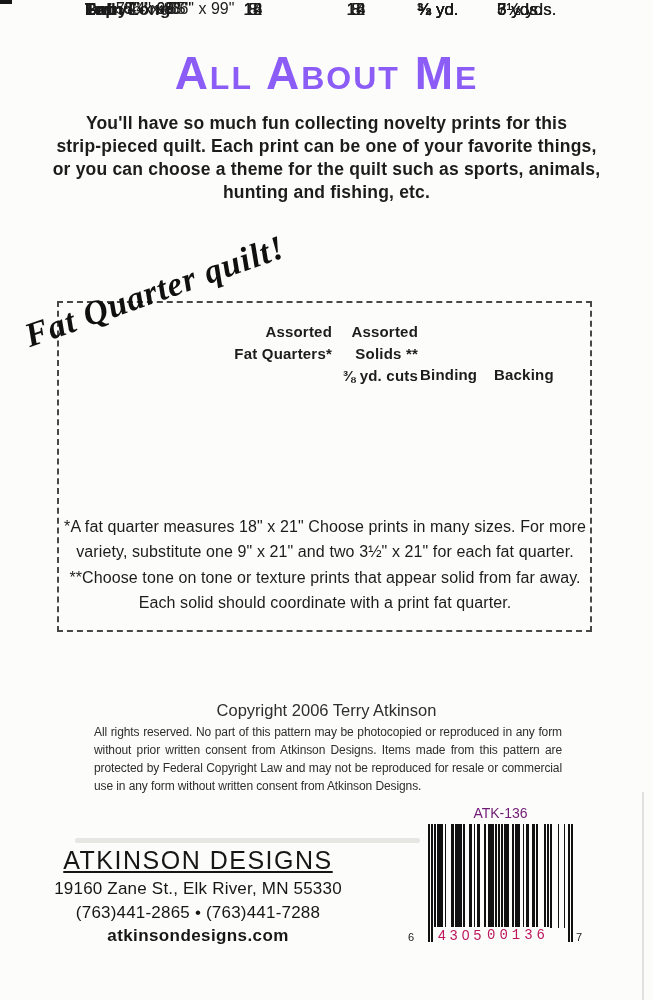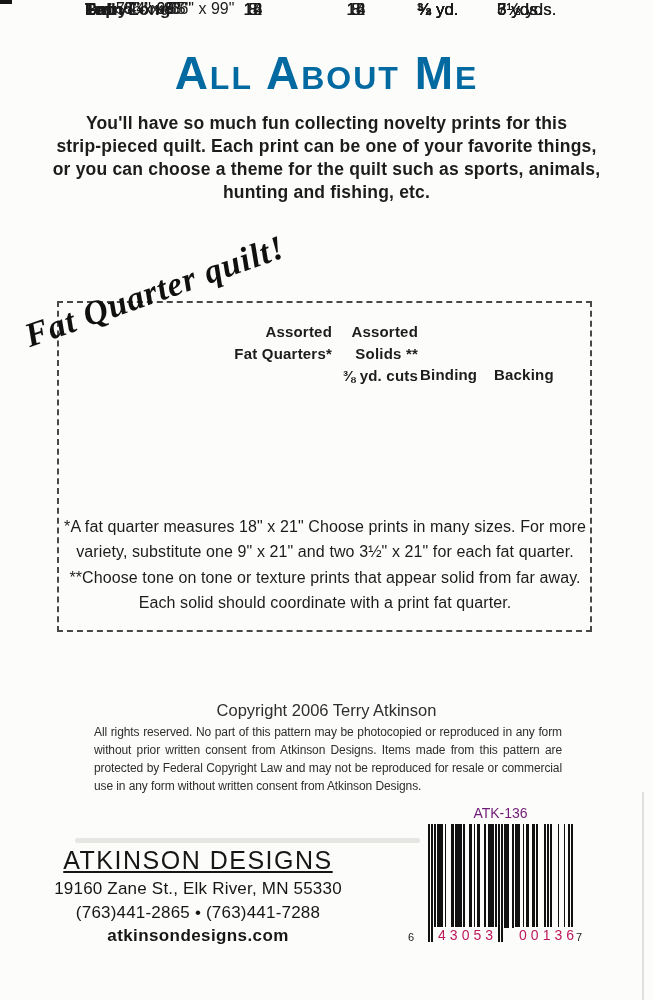--- a/index.html
+++ b/index.html
@@ -8,21 +8,21 @@
     background:#fcfcfa;overflow:hidden;color:#1c1c1c;
     font-family:"Liberation Sans","DejaVu Sans",sans-serif;
   }
   
   .corner-artifact{position:absolute;left:0;top:0;width:12px;height:4px;background:#161616;}
   .scan-streak{position:absolute;left:75px;top:838px;width:345px;height:5px;background:rgba(185,185,178,.32);border-radius:3px;}
   .scan-edge{position:absolute;left:642px;top:792px;width:2px;height:208px;background:rgba(190,190,186,.45);}
   
   .title{
     position:absolute;left:0;top:46px;width:653px;text-align:center;
-    font-weight:900;font-size:46px;letter-spacing:2px;font-variant:small-caps;color:#0369a1;
+    font-weight:900;font-size:46px;letter-spacing:2px;font-variant:small-caps;color:#8b5cf6;
   }
   .intro{position:absolute;left:30px;top:112px;width:593px;text-align:center;}
   .intro div{font-weight:700;font-size:17.5px;line-height:23px;letter-spacing:.2px;}
   
   .banner{
     position:absolute;left:26px;top:318px;transform:rotate(-19.5deg);transform-origin:left center;
     font-family:"Liberation Serif","DejaVu Serif",serif;font-style:italic;font-weight:700;
     font-size:34px;letter-spacing:1px;color:#101010;white-space:nowrap;
   }
   
@@ -53,21 +53,21 @@
   
   .copy-head{position:absolute;left:0;top:701px;width:653px;text-align:center;font-size:16.5px;color:#2e2e2e;}
   .copy-body{
     position:absolute;left:94px;top:723px;width:468px;
     font-size:12px;line-height:18px;text-align:justify;color:#2e2e2e;letter-spacing:-.1px;
   }
   
   .bc-label{position:absolute;left:428px;top:805px;width:145px;text-align:center;font-size:14px;color:#701a75;}
   .bc-svg{position:absolute;left:428px;top:824px;width:145px;height:118px;fill:#111;shape-rendering:crispEdges;}
   .bc-digits{position:absolute;top:927px;height:16px;background:#fcfcfa;text-align:right;font-size:14px;letter-spacing:4px;color:#be185d;}
-  .bc-dl{left:433px;width:64px;} .bc-dr{left:514px;width:64px;}
+  .bc-dl{left:433px;width:64px;} .bc-dr{left:485px;width:64px;font-family:Liberation Mono, monospace;}
   .bc-outer{position:absolute;top:931px;font-size:11px;color:#1a1a1a;}
   .bc-o6{left:408px;} .bc-o7{left:576px;}
   
   .publisher{position:absolute;left:40px;top:846px;width:316px;text-align:center;color:#161616;}
   .pub-name{font-size:25px;letter-spacing:1.5px;font-weight:400;text-decoration:underline;}
   .pub-line{font-size:17px;margin-top:4px;letter-spacing:.2px;}
   .pub-web{font-size:17px;font-weight:700;margin-top:3px;letter-spacing:.4px;}
 </style>
 </head>
 <body>

